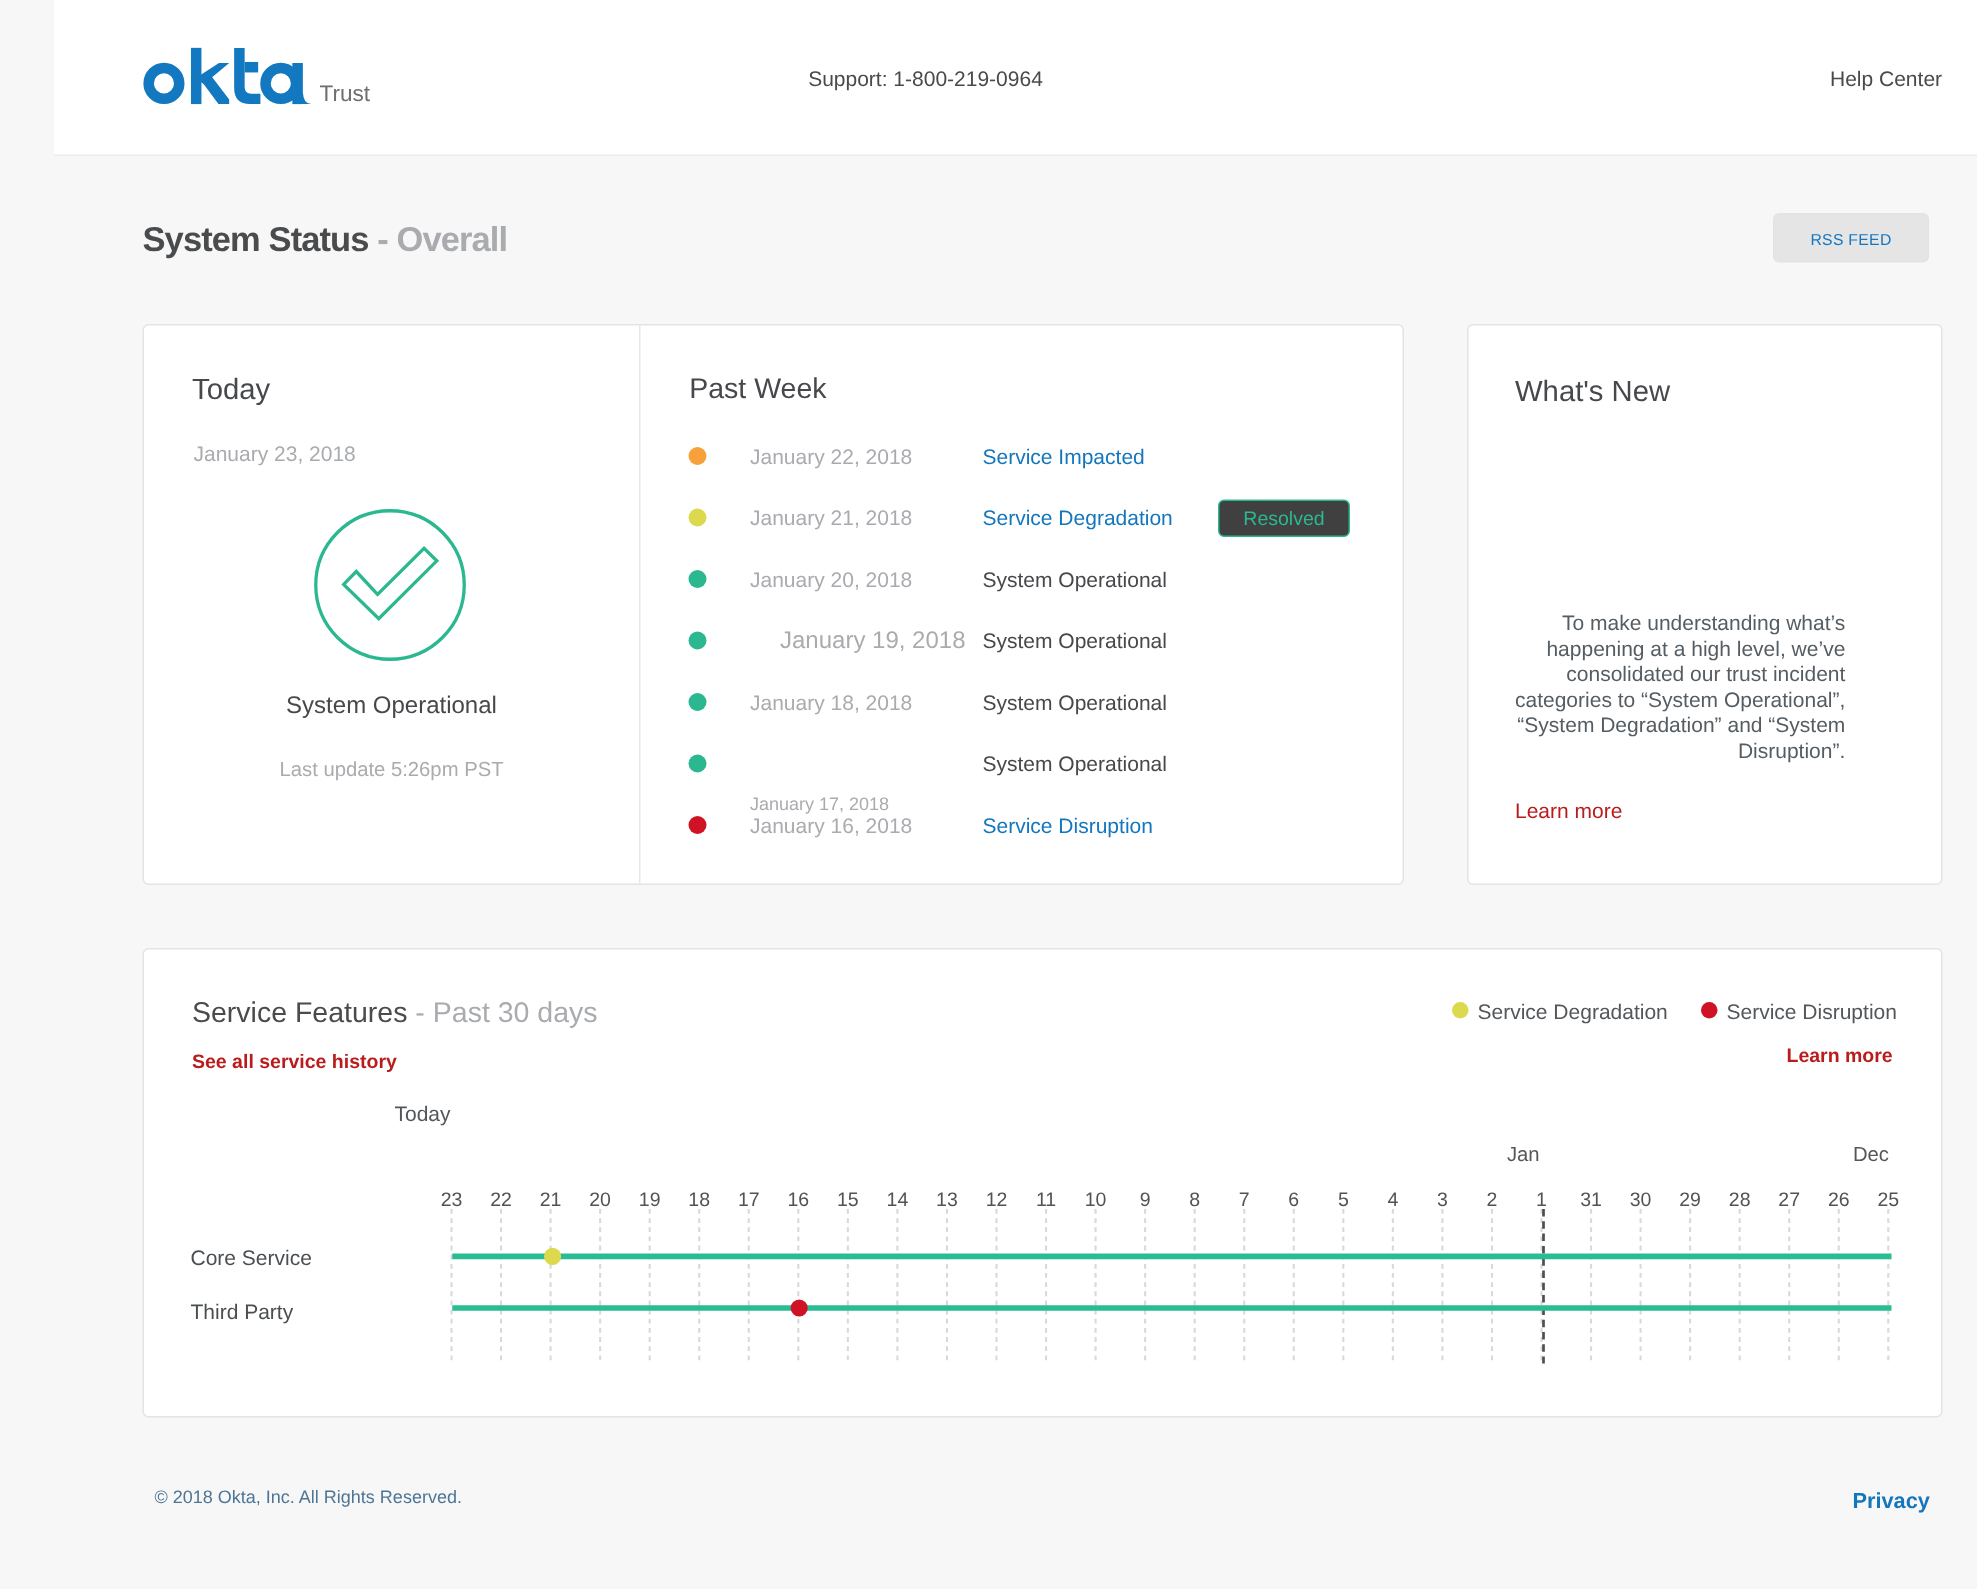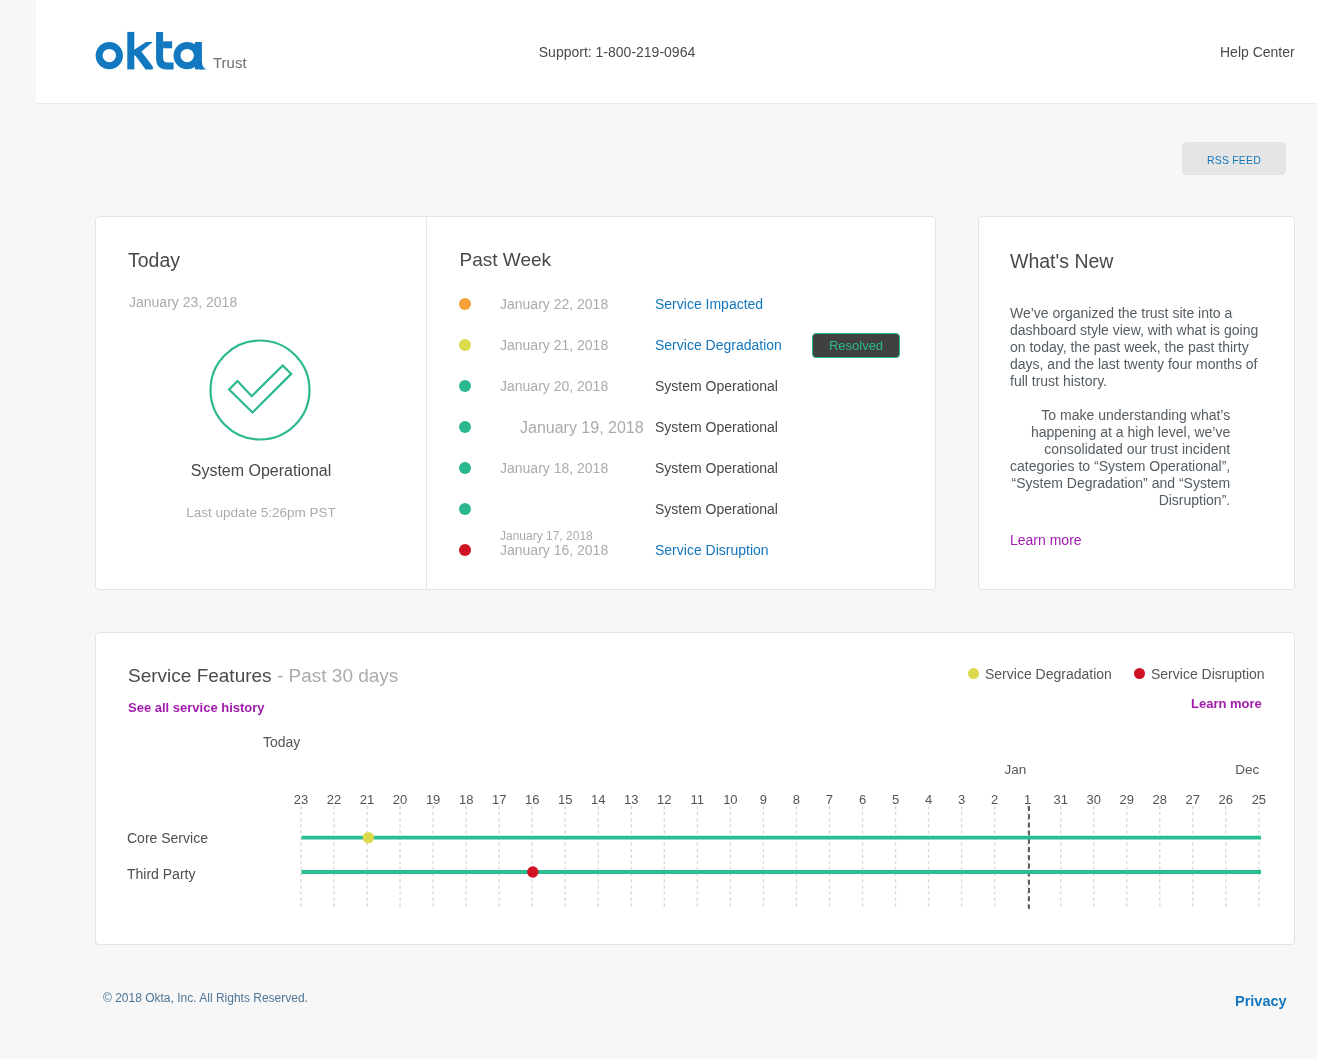--- a/index.html
+++ b/index.html
@@ -1,20 +1,20 @@
 <!DOCTYPE html>
 <html><head>
 <meta charset="utf-8">
 <style>
   * { margin:0; padding:0; box-sizing:border-box; }
   html,body { width:1318px; height:1059px; background:#f7f7f7; font-family:"Liberation Sans", sans-serif; overflow:hidden; }
   .abs { position:absolute; }
   #page { position:relative; width:1318px; height:1059px;margin-left:36px; }
   .card { position:absolute; background:#fff; border:1px solid #e4e4e4; border-radius:4px; }
-  .blue { color:#a21caf; }
+  .blue { color:#b91c1c; }
   .gray { color:#a9abae; }
   .dark { color:#47484b; }
 </style>
 </head>
 <body>
 <div id="page">
 
   <div class="abs" style="left:0;top:0;width:1318px;height:104px;background:#fff;border-bottom:1px solid #ececec;"></div>
   <div class="abs" id="logo" style="left:59px;top:31px;">
     <svg width="113" height="39" viewBox="0 0 113 39">
@@ -32,20 +32,21 @@
       </g>
       <g fill="none" stroke="#1278bf" stroke-width="7">
         <circle cx="92.2" cy="24.6" r="10.2"></circle>
       </g>
     </svg>
   </div>
   <div class="abs" style="left:177px;top:55px;font-size:15px;color:#6e6e6e;line-height:1;">Trust</div>
   <div class="abs" style="left:0;top:45px;width:1162px;text-align:center;font-size:14px;color:#494a4c;line-height:1;white-space:nowrap;">Support: 1-800-219-0964</div>
   <div class="abs" style="left:1184px;top:45px;font-size:14px;color:#494a4c;line-height:1;white-space:nowrap;">Help Center</div>
 
+  <div class="abs" style="left:59px;top:147.5px;font-size:23px;font-weight:bold;line-height:1;letter-spacing:-0.6px;color:#4a4b4d;">System Status <span style="color:#a9abae;">- Overall</span></div>
 
   <div class="abs" style="left:1146px;top:142px;width:104px;height:33px;background:#e5e5e5;border:1px solid #e3e3e3;border-radius:4px;text-align:center;line-height:35px;font-size:10.5px;letter-spacing:0.2px;color:#1476bd;">RSS FEED</div>
 
   <div class="card" style="left:59px;top:216px;width:841px;height:374px;"></div>
   <div class="abs" style="left:390px;top:217px;width:1px;height:372px;background:#e7e7e7;"></div>
 
   <div class="abs dark" style="left:92px;top:250.5px;font-size:19.5px;line-height:1;">Today</div>
   <div class="abs gray" style="left:93px;top:295px;font-size:14px;line-height:1;">January 23, 2018</div>
   <div class="abs" style="left:172.5px;top:339px;">
     <svg width="102" height="102" viewBox="0 0 102 102">
@@ -78,21 +79,20 @@
       <div class="abs" style="left:422.7px;top:502.7px;width:12.6px;height:12.6px;border-radius:50%;background:#2bb790;"></div>
       <div class="abs gray" style="left:464px;top:530px;font-size:12px;line-height:1;white-space:nowrap;">January 17, 2018</div>
       <div class="abs" style="left:619px;top:501.5px;font-size:14px;line-height:1;white-space:nowrap;color:#47484b;">System Operational</div>
       <div class="abs" style="left:422.7px;top:543.7px;width:12.6px;height:12.6px;border-radius:50%;background:#d01225;"></div>
       <div class="abs gray" style="left:464px;top:542.5px;font-size:14px;line-height:1;white-space:nowrap;">January 16, 2018</div>
       <div class="abs" style="left:619px;top:542.5px;font-size:14px;line-height:1;white-space:nowrap;color:#1476bd;">Service Disruption</div>
     </div>
 
   <div class="card" style="left:942px;top:216px;width:317px;height:374px;"></div>
   <div class="abs dark" style="left:974px;top:251.5px;font-size:19.5px;line-height:1;">What's New</div>
-  <div class="abs" style="left:974px;top:304.5px;font-size:14px;line-height:17px;white-space:nowrap;color:#555d63;">We’ve organized the trust site into a<br>dashboard style view, with what is going<br>on today, the past week, the past thirty<br>days, and the last twenty four months of<br>full trust history.</div>
   <div class="abs" style="left:974px;top:406.5px;font-size:14px;line-height:17px;white-space:nowrap;color:#555d63;text-align:right;">To make understanding what’s<br>happening at a high level, we’ve<br>consolidated our trust incident<br>categories to “System Operational”,<br>“System Degradation” and “System<br>Disruption”.</div>
   <div class="abs blue" style="left:974px;top:532.5px;font-size:14px;line-height:1;">Learn more</div>
 
   <div class="card" style="left:59px;top:632px;width:1200px;height:313px;"></div>
   <div class="abs" style="left:92px;top:665.5px;font-size:19px;line-height:1;color:#4a4b4d;">Service Features <span style="color:#a9abae;">- Past 30 days</span></div>
   <div class="abs blue" style="left:92px;top:701px;font-size:13px;font-weight:bold;line-height:1;">See all service history</div>
 
   <div class="abs" style="left:931.5px;top:668.3px;width:11px;height:11px;border-radius:50%;background:#ddd94f;"></div>
   <div class="abs" style="left:949px;top:667px;font-size:14px;line-height:1;color:#54575a;">Service Degradation</div>
   <div class="abs" style="left:1098.3px;top:668.3px;width:11px;height:11px;border-radius:50%;background:#d01225;"></div>

